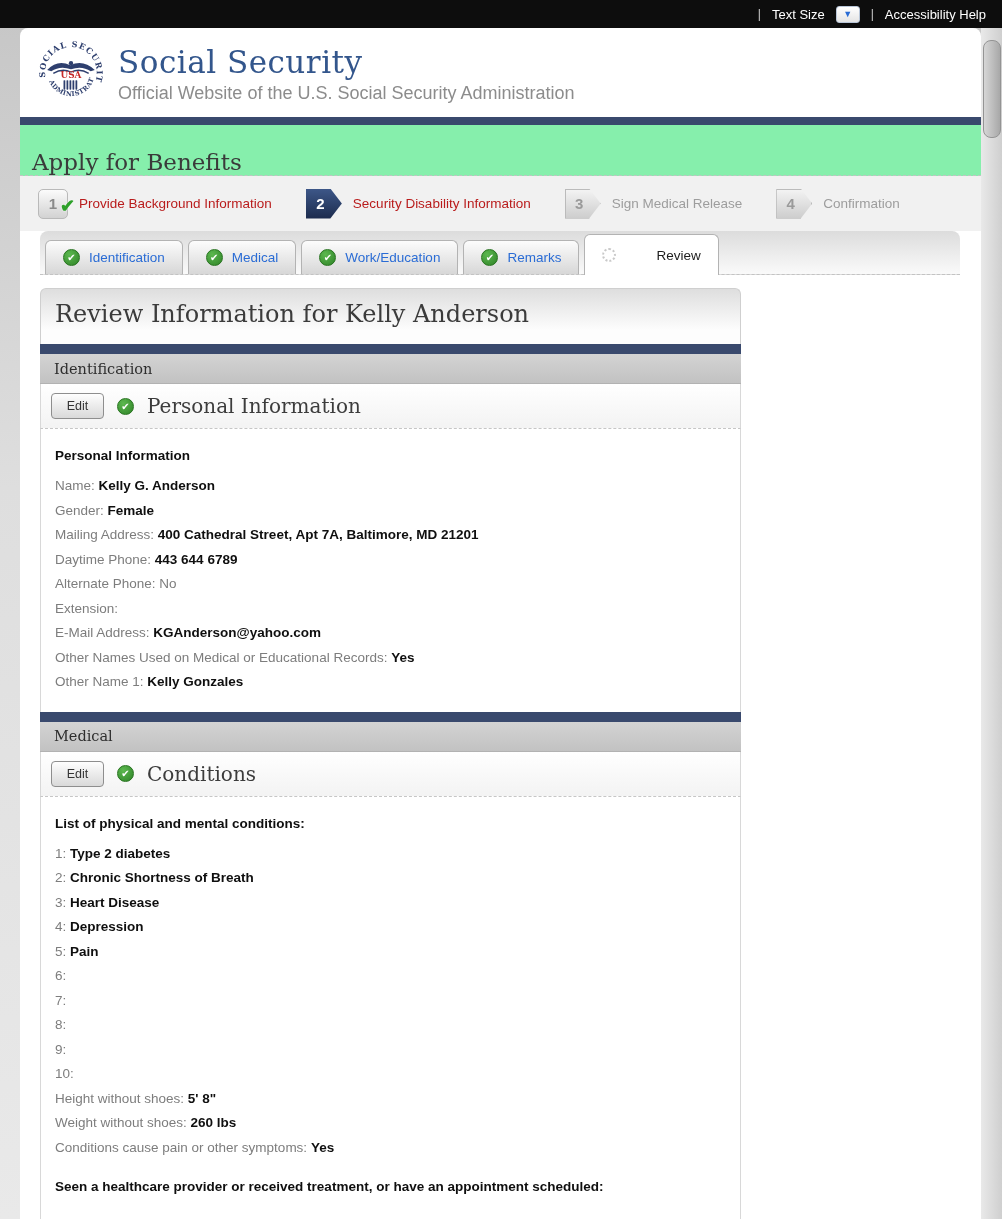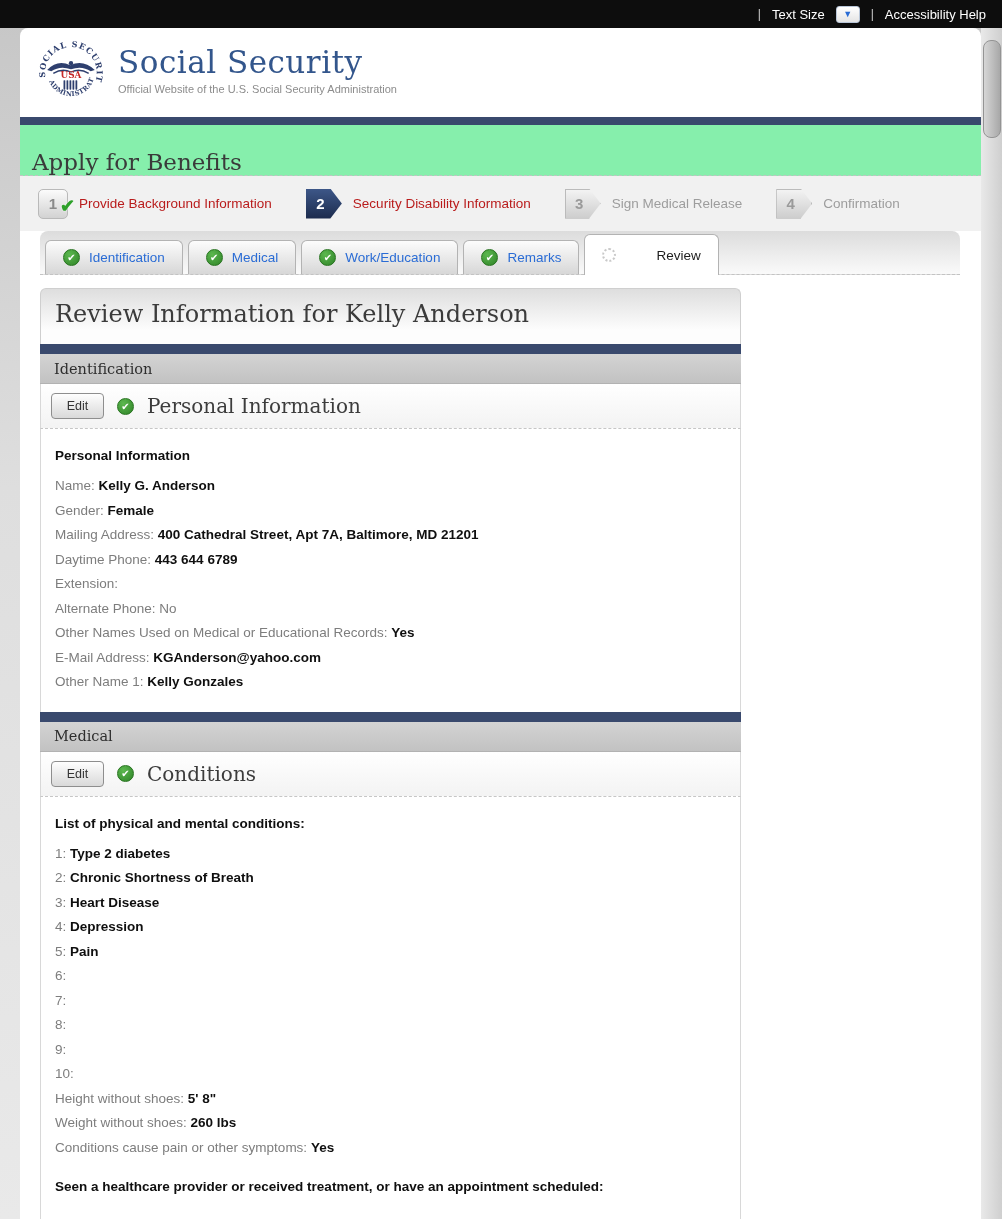--- a/index.html
+++ b/index.html
@@ -36,21 +36,21 @@
     border-radius:8px 8px 0 0;overflow:hidden;
   }
   
   .sitehead{height:89px;position:relative;}
   .seal{position:absolute;left:17px;top:10px;}
   .brand{position:absolute;left:98px;top:16px;}
   .brand h1{
     margin:0;font-family:"DejaVu Serif",serif;font-weight:normal;
     font-size:31px;color:#33568c;letter-spacing:.5px;
   }
-  .brand .sub{margin-top:3px;font-size:11px;color:#8c8c8c;}
+  .brand .sub{margin-top:3px;font-size:18px;color:#8c8c8c;}
   .navybar{height:8px;background:#39496d;}
   
   .apply-band{
     height:50px;background:#86efac;border-bottom:1px dashed #c3c3c3;
     display:flex;align-items:flex-end;padding-left:12px;
   }
   .apply-band h2{
     margin:0;font-family:"DejaVu Serif",serif;font-weight:normal;
     font-size:23px;color:#3a3a3a;
   }
@@ -266,24 +266,24 @@
         <button class="edit-btn">Edit</button>
         <span class="check-c">✔</span>
         <h3>Personal Information</h3>
       </div>
       <div class="section-body">
         <div class="subhead">Personal Information</div>
         <div class="field"><span>Name:</span> <b>Kelly G. Anderson</b></div>
         <div class="field"><span>Gender:</span> <b>Female</b></div>
         <div class="field"><span>Mailing Address:</span> <b>400 Cathedral Street, Apt 7A, Baltimore, MD 21201</b></div>
         <div class="field"><span>Daytime Phone:</span> <b>443 644 6789</b></div>
+        <div class="field"><span>Alternate Phone:</span> <span class="plain">No</span></div>
         <div class="field"><span>Extension:</span> <b></b></div>
-        <div class="field"><span>Alternate Phone:</span> <span class="plain">No</span></div>
+        <div class="field"><span>E-Mail Address:</span> <b>KGAnderson@yahoo.com</b></div>
         <div class="field"><span>Other Names Used on Medical or Educational Records:</span> <b>Yes</b></div>
-        <div class="field"><span>E-Mail Address:</span> <b>KGAnderson@yahoo.com</b></div>
         <div class="field"><span>Other Name 1:</span> <b>Kelly Gonzales</b></div>
       </div>
       <div class="navy-strip"></div>
 
       <div class="section-bar">Medical</div>
       <div class="section-head">
         <button class="edit-btn">Edit</button>
         <span class="check-c">✔</span>
         <h3>Conditions</h3>
       </div>

